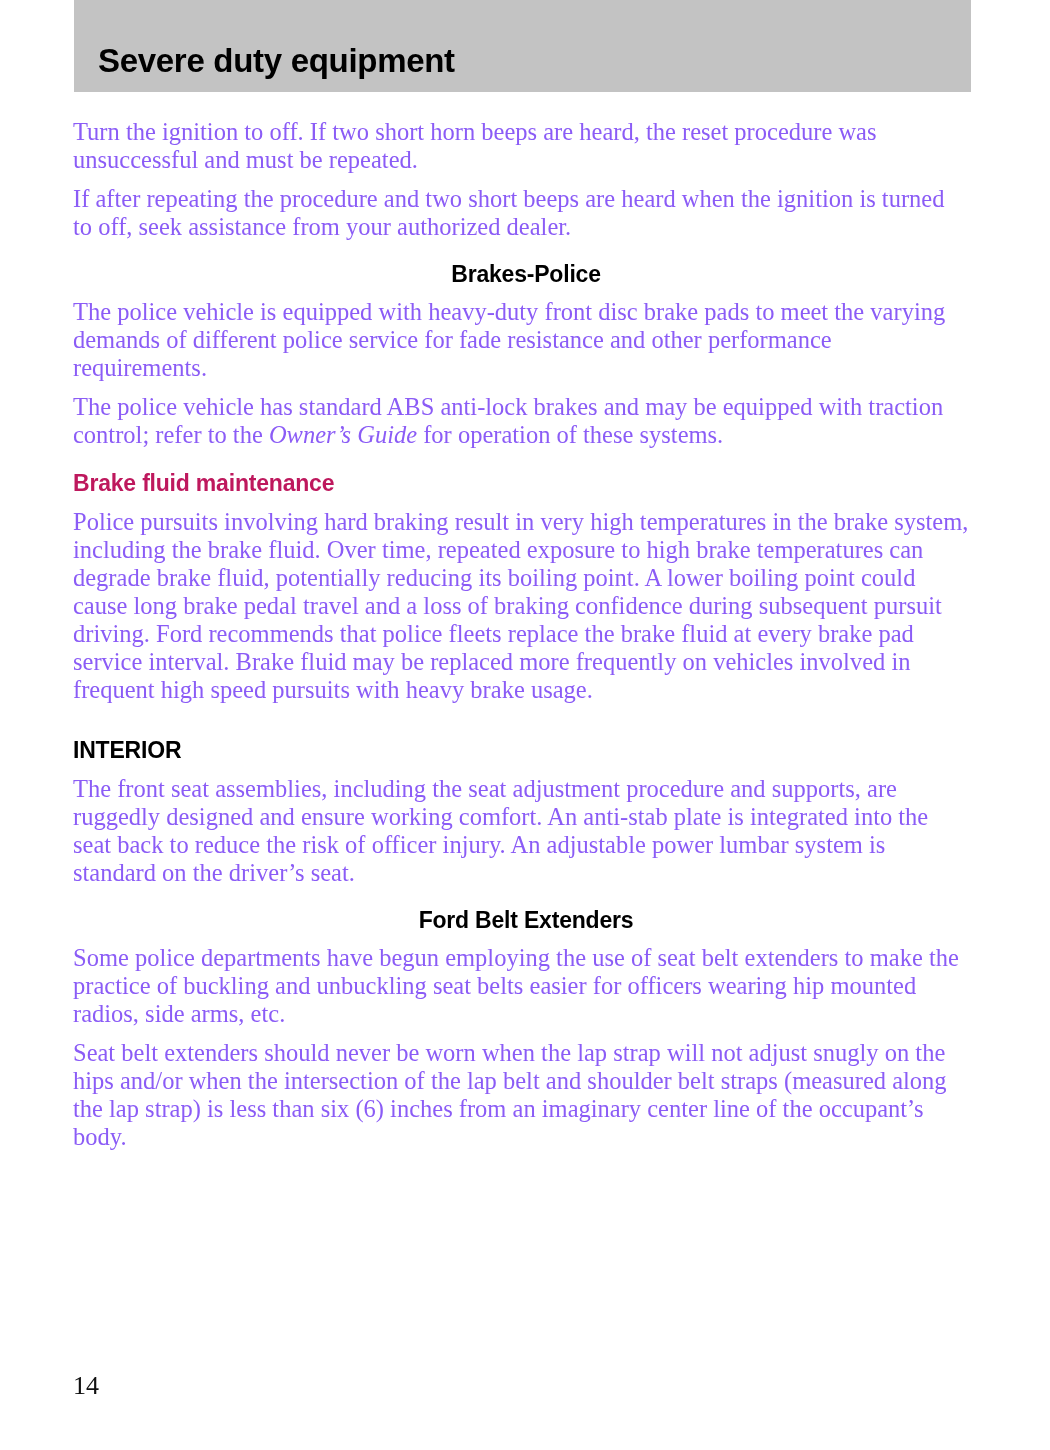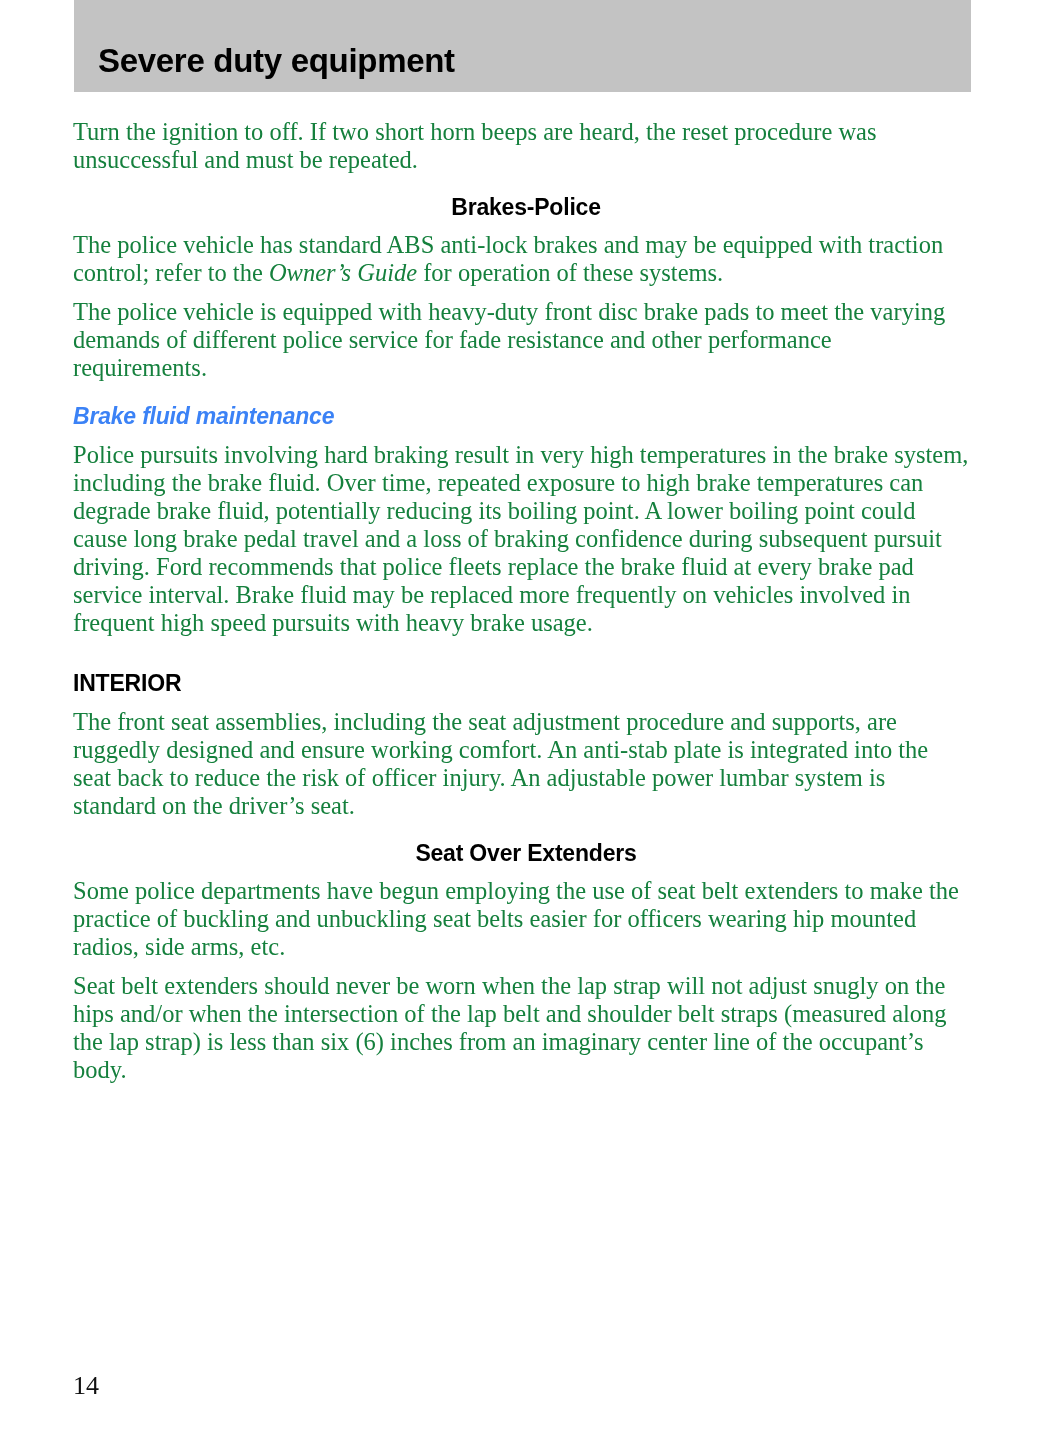--- a/index.html
+++ b/index.html
@@ -53,21 +53,21 @@
     top: 118px;
     width: 906px;
   }
 
   p.body-text {
     margin: 0 10px 11px 0;
     font-family: "Liberation Serif", "DejaVu Serif", serif;
     font-size: 24.5px;
     line-height: 28px;
     text-align: left;
-    color: #15803d;
+    color: #8b5cf6;
   }
 
   em.italic-ref {
     font-style: italic;
   }
 
   h2.section-head {
     margin: 33px 0 11px 0;
     font-family: "Liberation Sans", "DejaVu Sans", sans-serif;
     font-weight: bold;
@@ -85,25 +85,24 @@
     line-height: 27px;
     letter-spacing: -0.2px;
     color: #000000;
     text-align: center;
   }
 
   h4.sub-head-italic {
     margin: 21px 0 11px 0;
     font-family: "Liberation Sans", "DejaVu Sans", sans-serif;
     font-weight: bold;
-    font-style: italic;
     font-size: 23px;
     line-height: 27px;
     letter-spacing: -0.2px;
-    color: #3b82f6;
+    color: #be185d;
   }
 
   .gap-before {
     margin-top: 26px;
   }
 
   
   .page-number {
     position: absolute;
     left: 73px;
@@ -120,37 +119,38 @@
 <div class="page">
 
   <div class="banner">
     <div class="banner-title">Severe duty equipment</div>
   </div>
 
   <div class="content">
 
     <p class="body-text">Turn the ignition to off. If two short horn beeps are heard, the reset procedure was unsuccessful and must be repeated.</p>
 
+    <p class="body-text">If after repeating the procedure and two short beeps are heard when the ignition is turned to off, seek assistance from your authorized dealer.</p>
 
     <h3 class="sub-head">Brakes-Police</h3>
 
+    <p class="body-text">The police vehicle is equipped with heavy-duty front disc brake pads to meet the varying demands of different police service for fade resistance and other performance requirements.</p>
+
     <p class="body-text"><span>The police vehicle has standard ABS anti-lock brakes and may be equipped with traction control; refer to the </span><em class="italic-ref">Owner’s Guide</em><span> for operation of these systems.</span></p>
-
-    <p class="body-text">The police vehicle is equipped with heavy-duty front disc brake pads to meet the varying demands of different police service for fade resistance and other performance requirements.</p>
 
     <h4 class="sub-head-italic">Brake fluid maintenance</h4>
 
     <p class="body-text">Police pursuits involving hard braking result in very high temperatures in the brake system, including the brake fluid. Over time, repeated exposure to high brake temperatures can degrade brake fluid, potentially reducing its boiling point. A lower boiling point could cause long brake pedal travel and a loss of braking confidence during subsequent pursuit driving. Ford recommends that police fleets replace the brake fluid at every brake pad service interval. Brake fluid may be replaced more frequently on vehicles involved in frequent high speed pursuits with heavy brake usage.</p>
 
     <h2 class="section-head gap-before">INTERIOR</h2>
 
 
     <p class="body-text">The front seat assemblies, including the seat adjustment procedure and supports, are ruggedly designed and ensure working comfort. An anti-stab plate is integrated into the seat back to reduce the risk of officer injury. An adjustable power lumbar system is standard on the driver’s seat.</p>
 
-    <h3 class="sub-head gap-before">Seat Over Extenders</h3>
+    <h3 class="sub-head gap-before">Ford Belt Extenders</h3>
 
     <p class="body-text">Some police departments have begun employing the use of seat belt extenders to make the practice of buckling and unbuckling seat belts easier for officers wearing hip mounted radios, side arms, etc.</p>
 
     <p class="body-text">Seat belt extenders should never be worn when the lap strap will not adjust snugly on the hips and/or when the intersection of the lap belt and shoulder belt straps (measured along the lap strap) is less than six (6) inches from an imaginary center line of the occupant’s body.</p>
 
   </div>
 
   <div class="page-number">14</div>
 
 </div>

